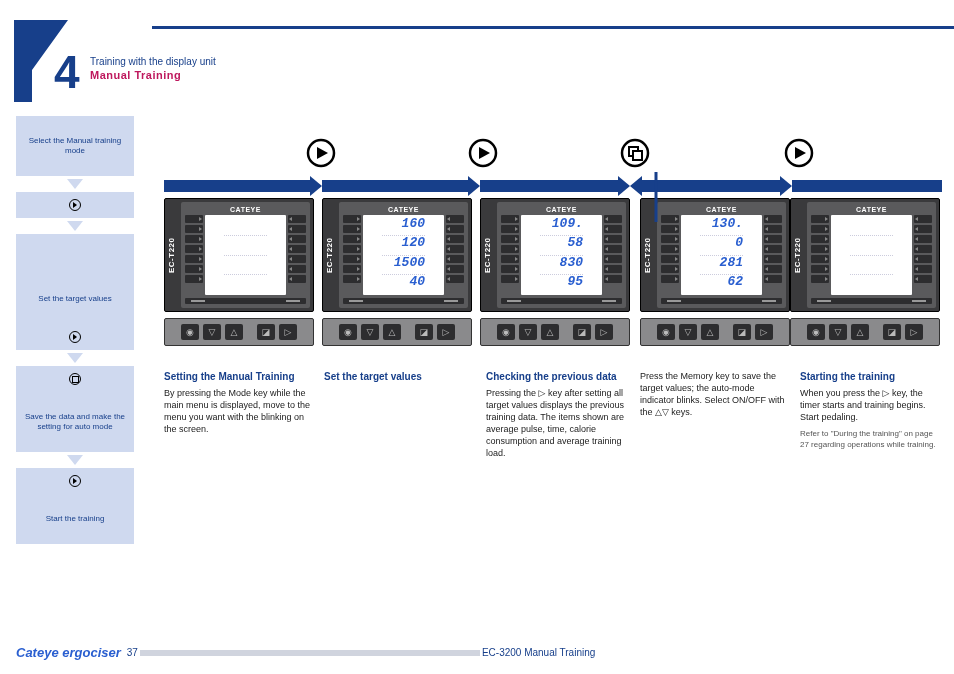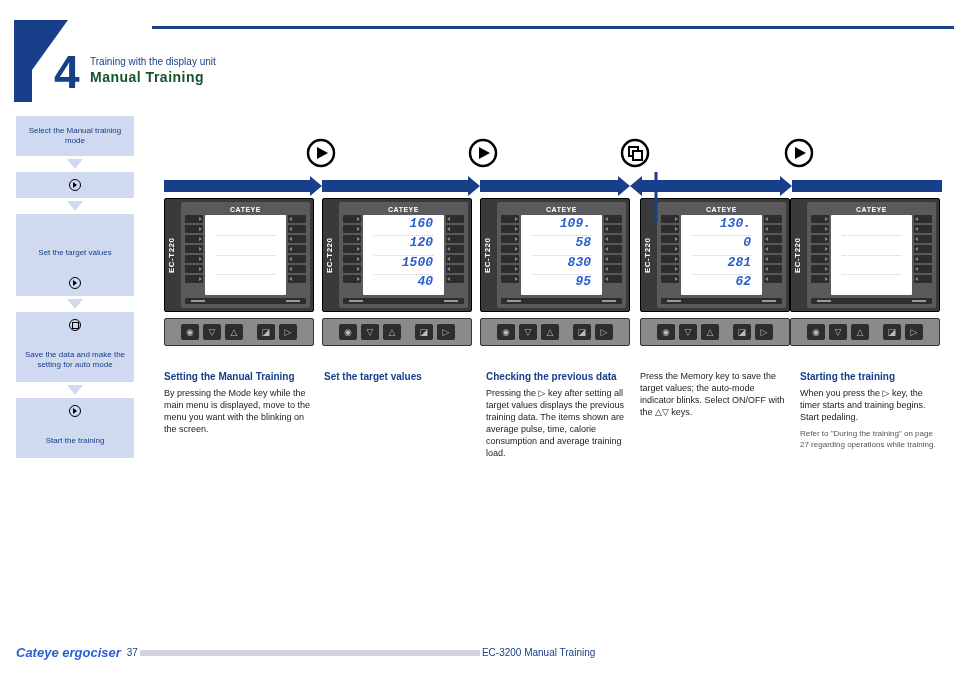--- a/index.html
+++ b/index.html
@@ -2,23 +2,23 @@
 <html><head>
 <meta charset="utf-8">
 <style>
 *{margin:0;padding:0;box-sizing:border-box}
 body{width:954px;height:674px;font-family:Arial,Helvetica,sans-serif;background:#fff;color:#222;position:relative;overflow:hidden}
 .page{position:relative;width:100%;height:100%}
 .topbar{position:absolute;left:152px;top:26px;right:0;height:3px;background:#173f8a}
 .chapnum{position:absolute;left:8px;top:20px;width:72px;height:82px}
 .chapnum svg{width:100%;height:100%}
 .header-text{position:absolute;left:90px;top:55px;font-size:10px;color:#173f8a;line-height:1.3}
-.header-title{font-size:14px;font-weight:bold;color:#14532d;letter-spacing:.5px}
+.header-title{font-size:11px;font-weight:bold;color:#be185d;letter-spacing:.5px}
 .sidebar{position:absolute;left:16px;top:116px;width:118px}
-.sbox{background:#cfd9ef;padding:10px 4px;font-size:8px;line-height:1.25;text-align:center;color:#173f8a;min-height:34px;display:flex;align-items:center;justify-content:center}
+.sbox{background:#cfd9ef;padding:20px 4px;font-size:8px;line-height:1.25;text-align:center;color:#173f8a;min-height:34px;display:flex;align-items:center;justify-content:center}
 .sicon{height:26px;display:flex;align-items:center;justify-content:center;background:#cfd9ef;margin:0}
 .sdn{width:0;height:0;border-left:8px solid transparent;border-right:8px solid transparent;border-top:10px solid #cfd9ef;margin:3px auto}
 .arrow-row{position:absolute;left:164px;top:176px;right:0;height:20px;display:flex}
 .aseg{height:12px;background:#173f8a;margin-top:4px}
 .atr{width:0;height:0;border-top:10px solid transparent;border-bottom:10px solid transparent;border-left:12px solid #173f8a}
 .atl{width:0;height:0;border-top:10px solid transparent;border-bottom:10px solid transparent;border-right:12px solid #173f8a}
 .icon-row{position:absolute;top:138px;left:0;right:0;height:32px}
 .ibadge{position:absolute;width:30px;height:30px}
 .ibadge svg{width:100%;height:100%}
 .devices{position:absolute;left:164px;top:198px;right:0;display:flex}
@@ -26,21 +26,21 @@
 .dev-body{background:#3a3a3c;border:1px solid #000;border-radius:2px;padding:3px;position:relative;height:114px}
 .dev-label{position:absolute;left:2px;top:6px;bottom:6px;width:12px;background:#3a3a3c;color:#fff;font-size:8px;font-weight:bold;writing-mode:vertical-rl;transform:rotate(180deg);text-align:center;letter-spacing:.5px}
 .dev-inner{position:absolute;left:16px;right:3px;top:3px;bottom:3px;background:#5a5a5c;border-radius:2px;padding:4px;display:flex;flex-direction:column}
 .brand{font-size:7px;font-weight:bold;color:#fff;text-align:center;letter-spacing:.5px;margin-bottom:2px}
 .screen-area{flex:1;display:flex;gap:2px}
 .col-l,.col-r{width:18px;display:flex;flex-direction:column;gap:2px}
 .tick{height:8px;background:#2d2d2f;border-radius:1px;position:relative}
 .tick::after{content:"";position:absolute;top:2px;width:0;height:0}
 .col-l .tick::after{right:1px;border-top:2px solid transparent;border-bottom:2px solid transparent;border-left:3px solid #888}
 .col-r .tick::after{left:1px;border-top:2px solid transparent;border-bottom:2px solid transparent;border-right:3px solid #888}
-.lcd{flex:1;background:#fff;border-radius:1px;display:flex;flex-direction:column;padding:2px 11px;font-family:'Courier New',monospace;font-weight:bold;color:#2a5fd0;font-size:13px;line-height:1;font-style:italic}
+.lcd{flex:1;background:#fff;border-radius:1px;display:flex;flex-direction:column;padding:2px 19px;font-family:'Courier New',monospace;font-weight:bold;color:#2a5fd0;font-size:13px;line-height:1;font-style:italic}
 .lcd .row{flex:1;text-align:right;border-bottom:1px dotted #ccd}
 .lcd .row:last-child{border:none}
 .bstrip{height:6px;background:#2d2d2f;margin-top:3px;border-radius:1px;position:relative}
 .bstrip::before,.bstrip::after{content:"";position:absolute;top:2px;width:14px;height:2px;background:#999}
 .bstrip::before{left:6px}.bstrip::after{right:6px}
 .panel{margin-top:6px;background:#8a8a8c;border:1px solid #333;border-radius:2px;height:28px;display:flex;align-items:center;justify-content:center;gap:4px;padding:0 6px}
 .pbtn{width:18px;height:16px;background:#2d2d2f;border-radius:2px;display:flex;align-items:center;justify-content:center;font-size:9px;color:#bbb}
 .pgap{width:6px}
 .caption{position:absolute;top:370px;font-size:9px;line-height:1.35;color:#222}
 .caption .t{font-weight:bold;color:#173f8a;font-size:10px;margin-bottom:3px}

